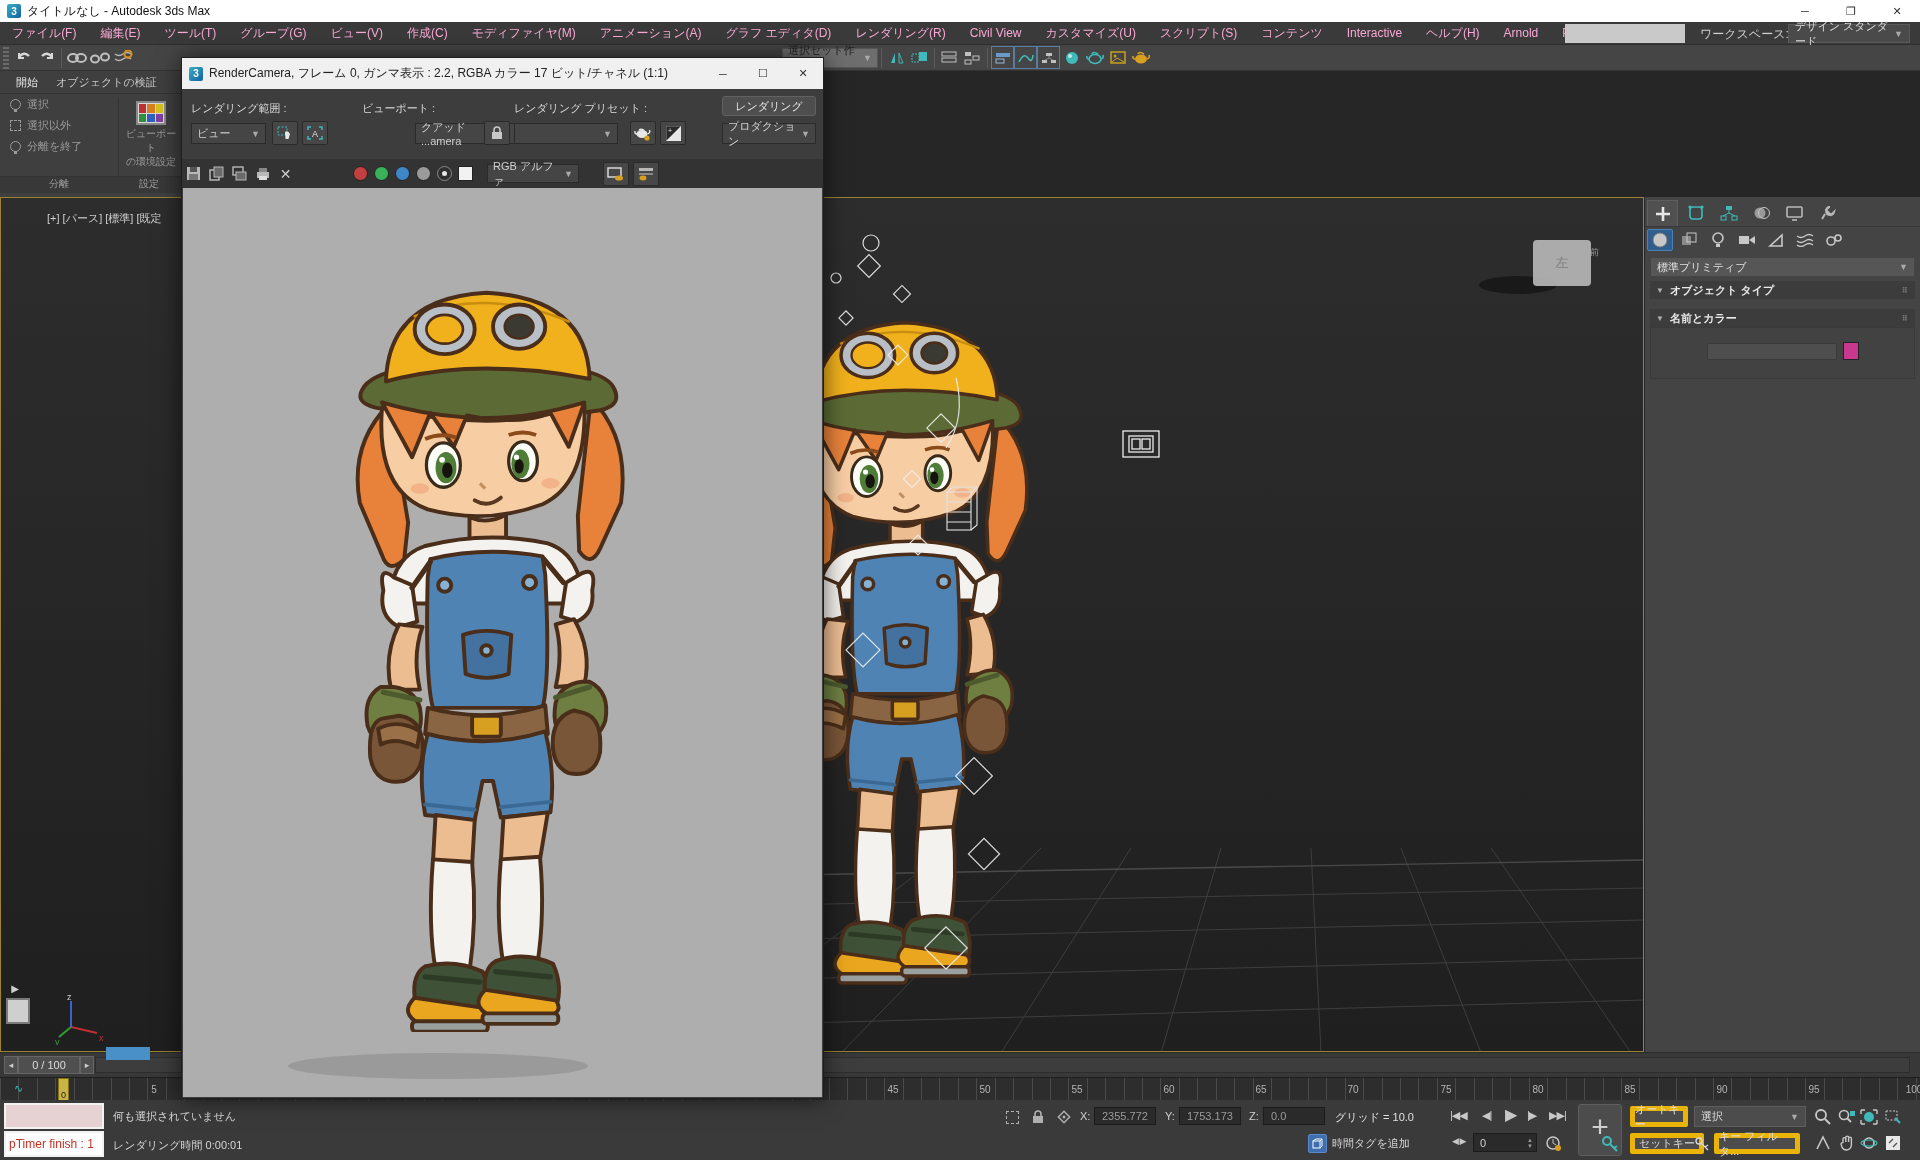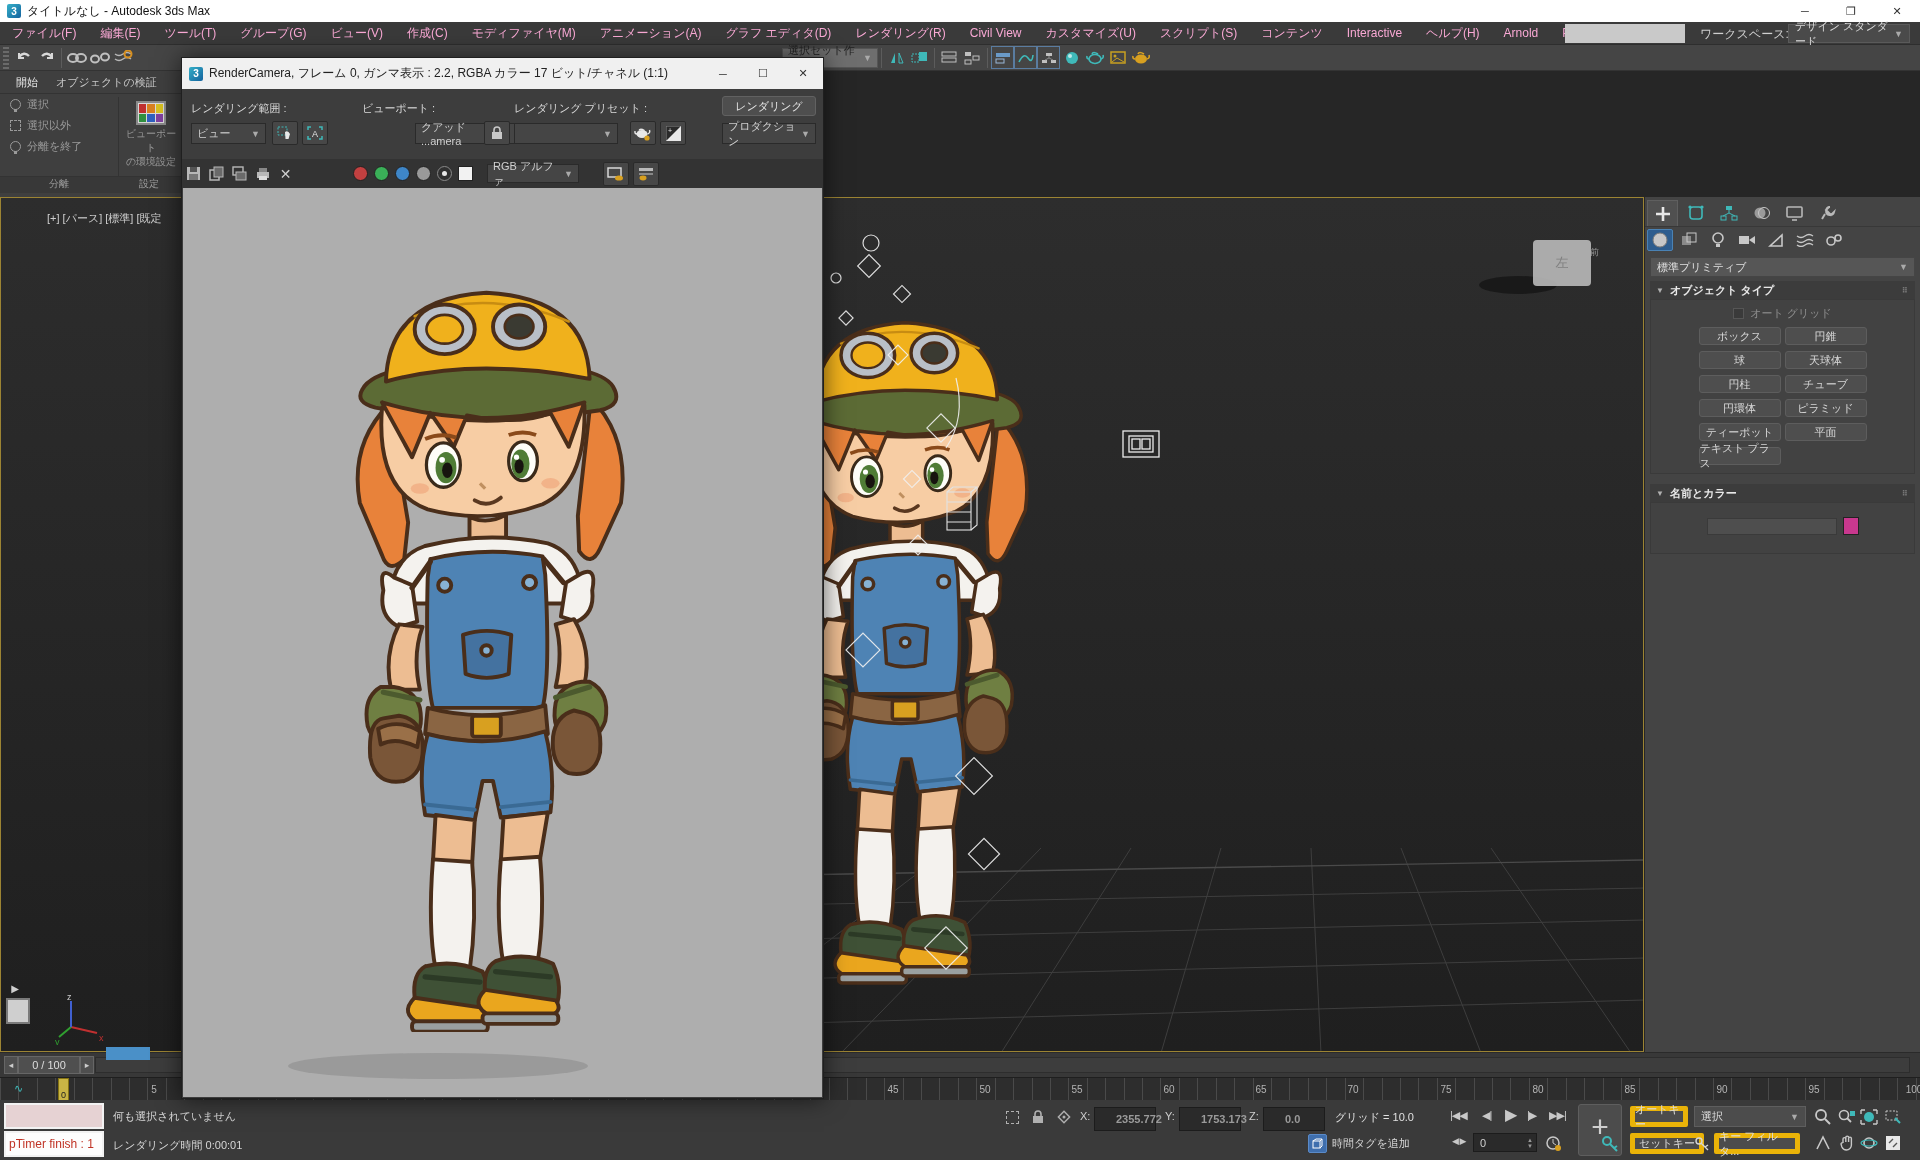--- a/index.html
+++ b/index.html
@@ -129,22 +129,22 @@
 
   
   #statusbar { left:0; top:1100px; width:1920px; height:60px; background:#3a3a3a; font-size:11px; color:#d6d6d6; }
   #listener { position:absolute; left:4px; top:3px; width:100px; height:26px; background:#e6d2d3; border:2px solid #f2f2f2; }
   #ptimer { position:absolute; left:4px; top:31px; width:100px; height:26px; background:#fdfdfd; border:2px solid #f2f2f2;
     color:#c03325; font-size:12px; display:flex; align-items:center; padding-left:3px; }
   #prompt1 { position:absolute; left:113px; top:9px; }
   #prompt2 { position:absolute; left:113px; top:38px; }
   .sico { position:absolute; width:20px; height:20px; display:flex; align-items:center; justify-content:center; }
   .coord-lbl { position:absolute; top:10px; color:#cfcfcf; }
-  .coord-field { position:absolute; top:7px; width:62px; height:24px; background:#2a2a2a; border:1px solid #1c1c1c;
-    color:#9a9a9a; display:flex; align-items:center; padding-left:21px; font-size:11px;font-weight:bold; }
+  .coord-field { position:absolute; top:7px; width:62px; height:18px; background:#2a2a2a; border:1px solid #1c1c1c;
+    color:#9a9a9a; display:flex; align-items:center; padding-left:7px; font-size:11px; }
   #grid-val { position:absolute; left:1335px; top:10px; color:#e0e0e0; }
   #timetag { position:absolute; left:1308px; top:34px; display:flex; align-items:center; gap:5px; }
   #timetag .cube { width:19px; height:19px; background:#3f6fae; border:1px solid #5a8ac8; border-radius:2px;
     display:flex; align-items:center; justify-content:center; }
   .play-g { position:absolute; color:#c8c8c8; letter-spacing:-1px; }
   #frame-field { position:absolute; left:1473px; top:33px; width:64px; height:19px; background:#2a2a2a;
     border:1px solid #1c1c1c; color:#cfcfcf; display:flex; align-items:center; padding-left:6px; }
   .spin { margin-left:auto; width:12px; display:flex; flex-direction:column; align-items:center; font-size:6px; color:#999; }
   #bigkey { position:absolute; left:1578px; top:4px; width:44px; height:52px; background:#4c4c4c;
     border:1px solid #5e5e5e; border-radius:3px; color:#cfcfcf; }
@@ -603,39 +603,20 @@
     </div>
     <div id="cp-dd">
       <span>標準プリミティブ</span>
         <span class="dd-arrow">▼</span>
     </div>
     <div class="rollout-h">
       <span class="tri">▼</span>
         <span>オブジェクト タイプ</span>
       <span class="gripdots">⠿</span>
     </div>
-    <div class="rollout-b">
-      <div id="autogrid-row">
-        <div id="autogrid-chk"></div>
-        <span>オート グリッド</span>
-      </div>
-      <div class="btn-grid">
-        <div class="p-btn">ボックス</div>
-        <div class="p-btn">円錐</div>
-        <div class="p-btn">球</div>
-        <div class="p-btn">天球体</div>
-        <div class="p-btn">円柱</div>
-        <div class="p-btn">チューブ</div>
-        <div class="p-btn">円環体</div>
-        <div class="p-btn">ピラミッド</div>
-        <div class="p-btn">ティーポット</div>
-        <div class="p-btn">平面</div>
-        <div class="p-btn wide">テキスト プラス</div>
-      </div>
-    </div>
     <div class="rollout-h" style="margin-top:10px;">
       <span class="tri">▼</span>
         <span>名前とカラー</span>
       <span class="gripdots">⠿</span>
     </div>
     <div class="rollout-b">
       <div id="name-field-row">
         <div id="name-field"></div>
         <div id="color-swatch" style="background: rgb(200, 56, 142);"></div>
       </div>

